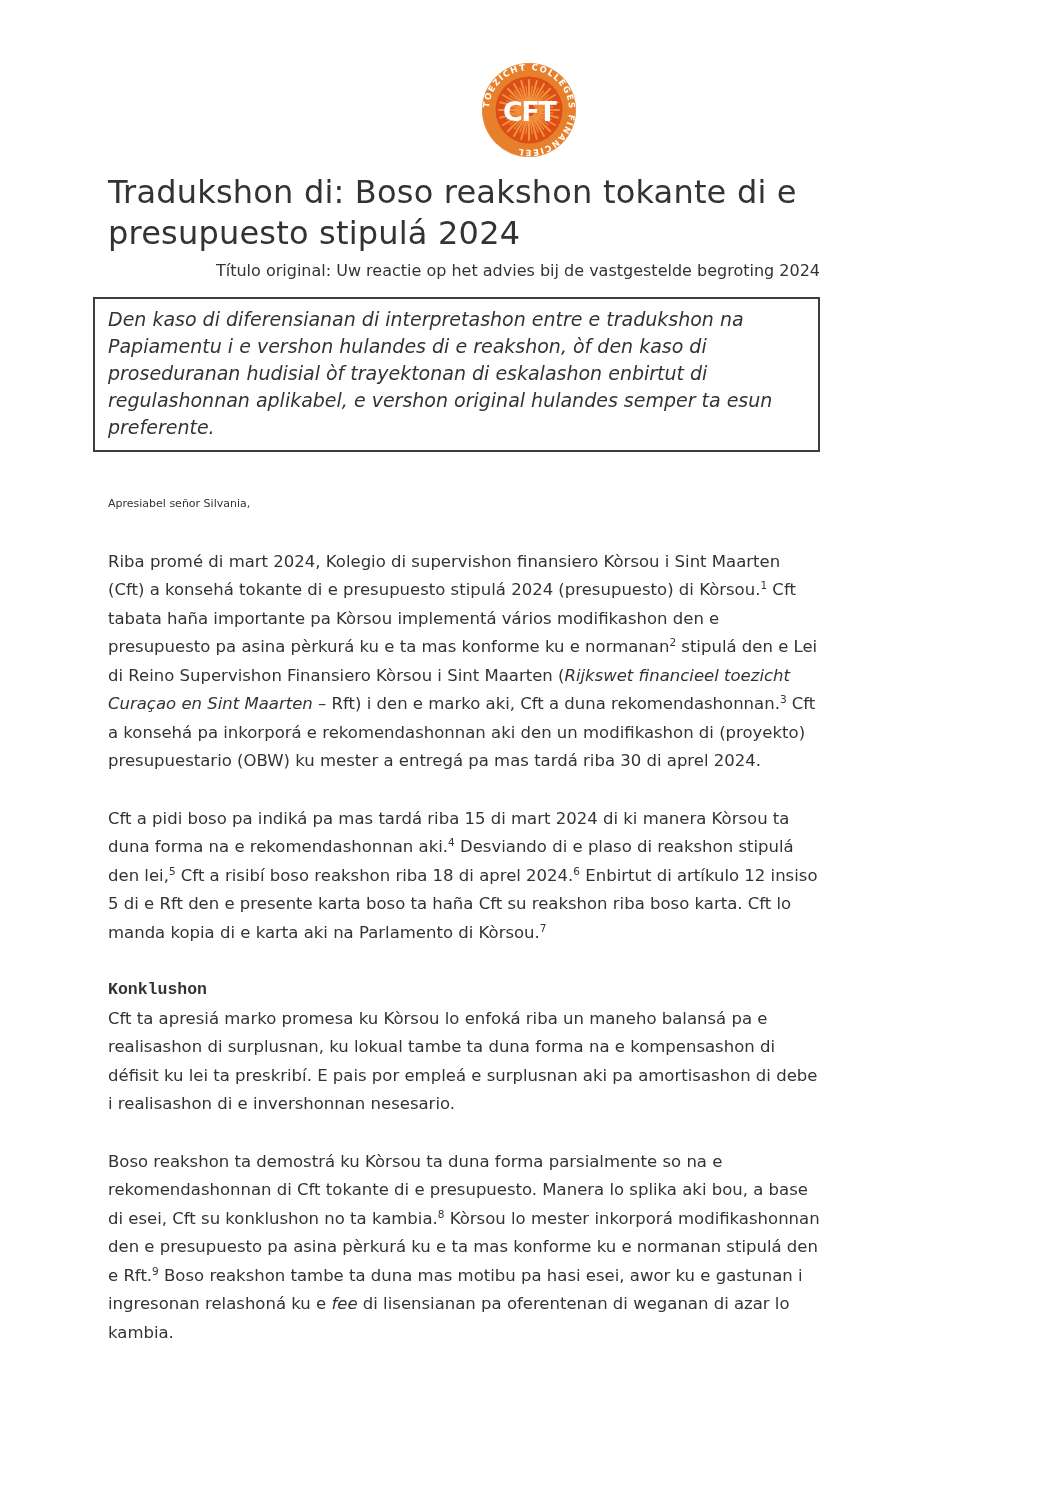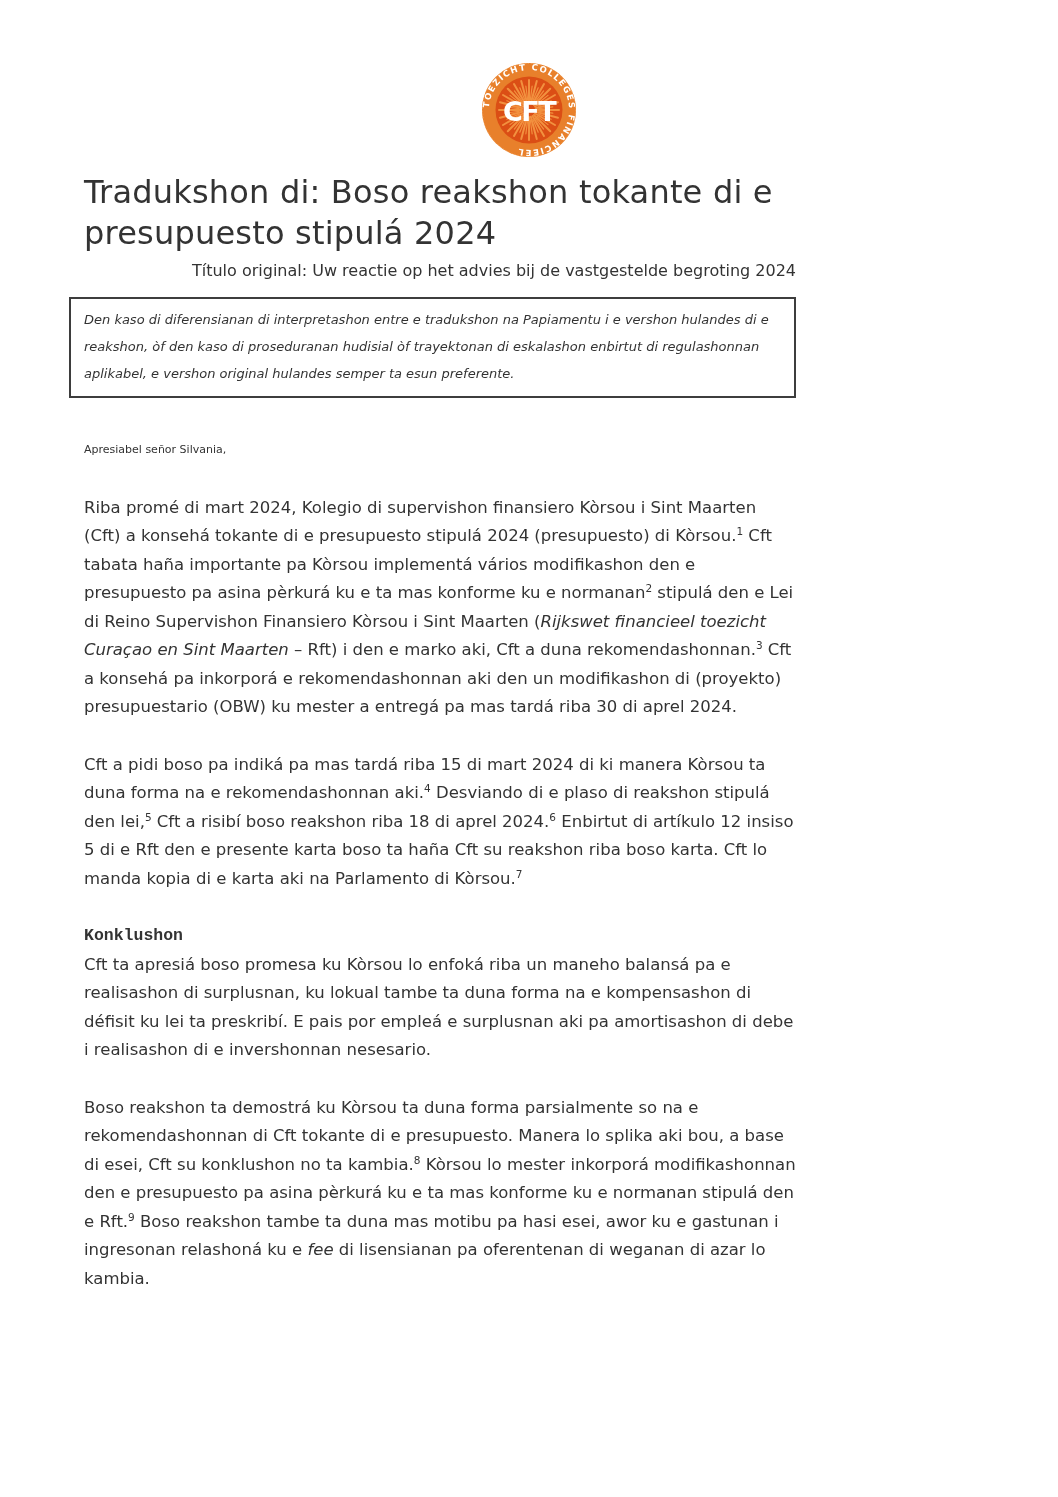--- a/index.html
+++ b/index.html
@@ -15,21 +15,21 @@
     position:relative;
     overflow:hidden;
   }
   .logo-wrap {
     padding-top:60px;
     display:flex;
     justify-content:center;
   }
   .content {
     width:712px;
-    margin-left:84px;
+    margin-left:108px;
   }
   h1.title {
     margin-top:12px;
     font-size:32px;
     font-weight:400;
     line-height:41px;
     color:#333333;
     letter-spacing:0.2px;
     width:720px;
   }
@@ -39,21 +39,21 @@
     line-height:21px;
     color:#333333;
     text-align:right;
   }
   .notice {
     border:2px solid #3d3d3d;
     margin:16px 0 0 -15px;
     width:727px;
     padding:7px 14px 9px 13px;
     font-style:italic;
-    font-size:13px;
+    font-size:19px;
     line-height:27px;
     color:#333333;
   }
   .salutation {
     margin-top:38px;
     font-size:11px;
     line-height:28.5px;
   }
   .para {
     margin-top:29px;
@@ -151,18 +151,18 @@
     <div class="notice">
       <span>Den kaso di diferensianan di interpretashon entre e tradukshon na Papiamentu i e vershon hulandes di e reakshon, òf den kaso di proseduranan hudisial òf trayektonan di eskalashon enbirtut di regulashonnan aplikabel, e vershon original hulandes semper ta esun preferente.</span>
     </div>
 
     <p class="salutation">Apresiabel señor Silvania,</p>
 
     <div id="paragraph-host">
         <p class="para"><span>Riba promé di mart 2024, Kolegio di supervishon finansiero Kòrsou i Sint Maarten (Cft) a konsehá tokante di e presupuesto stipulá 2024 (presupuesto) di Kòrsou.</span><sup>1</sup><span> Cft tabata haña importante pa Kòrsou implementá vários modifikashon den e presupuesto pa asina pèrkurá ku e ta mas konforme ku e normanan</span><sup>2</sup><span> stipulá den e Lei di Reino Supervishon Finansiero Kòrsou i Sint Maarten (</span><em>Rijkswet financieel toezicht Curaçao en Sint Maarten</em><span> – Rft) i den e marko aki, Cft a duna rekomendashonnan.</span><sup>3</sup><span> Cft a konsehá pa inkorporá e rekomendashonnan aki den un modifikashon di (proyekto) presupuestario (OBW) ku mester a entregá pa mas tardá riba 30 di aprel 2024.</span></p>
         <p class="para"><span>Cft a pidi boso pa indiká pa mas tardá riba 15 di mart 2024 di ki manera Kòrsou ta duna forma na e rekomendashonnan aki.</span><sup>4</sup><span> Desviando di e plaso di reakshon stipulá den lei,</span><sup>5</sup><span> Cft a risibí boso reakshon riba 18 di aprel 2024.</span><sup>6</sup><span> Enbirtut di artíkulo 12 insiso 5 di e Rft den e presente karta boso ta haña Cft su reakshon riba boso karta. Cft lo manda kopia di e karta aki na Parlamento di Kòrsou.</span><sup>7</sup></p>
         <p class="para heading"><span>Konklushon</span></p>
-        <p class="para after-heading"><span>Cft ta apresiá boso promesa ku Kòrsou lo enfoká riba un maneho balansá pa e realisashon di surplusnan, ku lokual tambe ta duna forma na e kompensashon di défisit ku lei ta preskribí. E pais por empleá e surplusnan aki pa amortisashon di debe i realisashon di e invershonnan nesesario.</span></p>
+        <p class="para after-heading"><span>Cft ta apresiá marko promesa ku Kòrsou lo enfoká riba un maneho balansá pa e realisashon di surplusnan, ku lokual tambe ta duna forma na e kompensashon di défisit ku lei ta preskribí. E pais por empleá e surplusnan aki pa amortisashon di debe i realisashon di e invershonnan nesesario.</span></p>
         <p class="para"><span>Boso reakshon ta demostrá ku Kòrsou ta duna forma parsialmente so na e rekomendashonnan di Cft tokante di e presupuesto. Manera lo splika aki bou, a base di esei, Cft su konklushon no ta kambia.</span><sup>8</sup><span> Kòrsou lo mester inkorporá modifikashonnan den e presupuesto pa asina pèrkurá ku e ta mas konforme ku e normanan stipulá den e Rft.</span><sup>9</sup><span> Boso reakshon tambe ta duna mas motibu pa hasi esei, awor ku e gastunan i ingresonan relashoná ku e </span><em>fee</em><span> di lisensianan pa oferentenan di weganan di azar lo kambia.</span></p>
       </div>
   </div>
 
 </div>
 
 </body></html>

